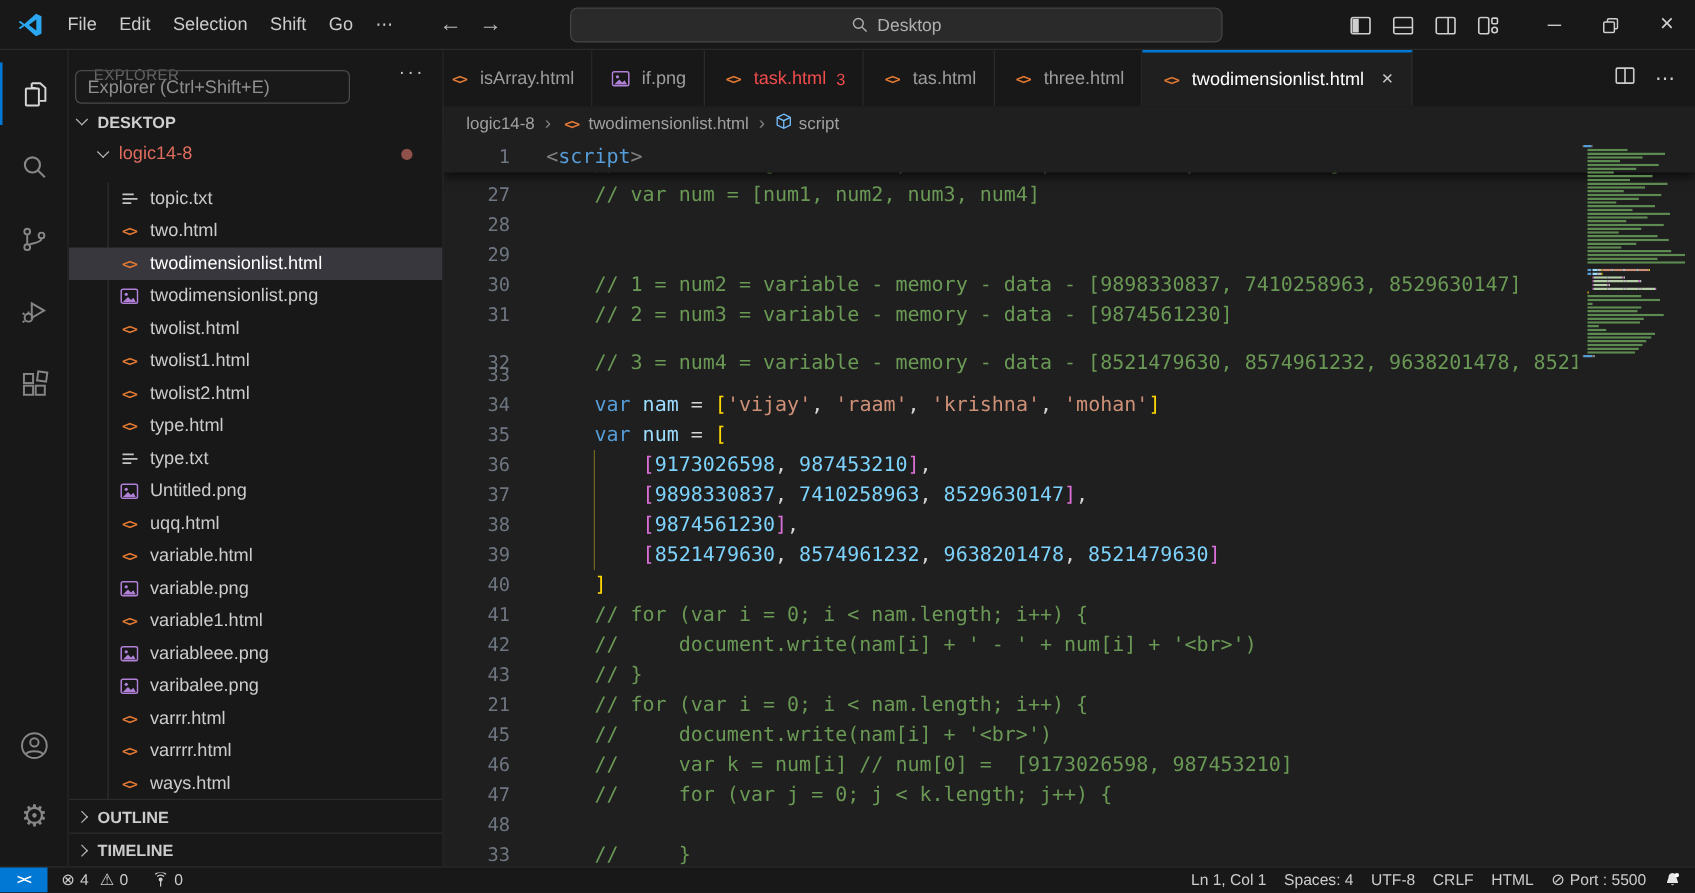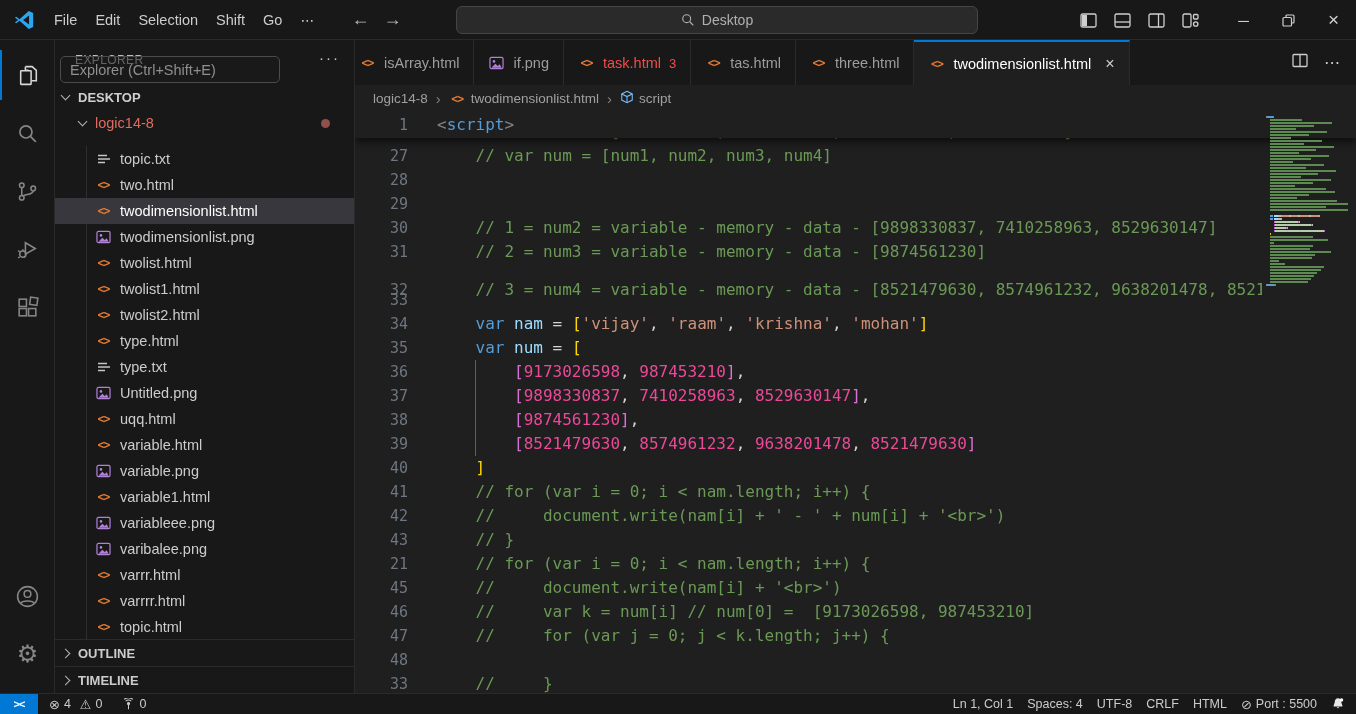--- a/index.html
+++ b/index.html
@@ -77,21 +77,21 @@
     font-size:13.5px; color:#a0a0a0; gap:6px; }
   .bc-sep { color:#808080; font-size:15px; margin:0 2px; }
   .bc-item { display:flex; align-items:center; gap:5px; }
 
   .code-area { position:relative; flex:1; background:#1f1f1f; overflow:hidden;
     font-family:"DejaVu Sans Mono","Liberation Mono",monospace; font-size:16px; }
   .code-line { position:absolute; left:0; right:0; height:24px; line-height:24px; white-space:pre; }
   .ln { position:absolute; left:0; width:53px; text-align:right; color:#6e7681; font-size:15px; }
   .lc { position:absolute; left:82px; right:94px; overflow:hidden; white-space:pre; }
   .tk-c{color:#6a9955} .tk-k{color:#569cd6} .tk-v{color:#9cdcfe} .tk-d{color:#d4d4d4}
-  .tk-b1{color:#ffd700} .tk-b2{color:#da70d6} .tk-s{color:#ce9178} .tk-n{color:#ec4899} .tk-t{color:#808080}
+  .tk-b1{color:#ffd700} .tk-b2{color:#da70d6} .tk-s{color:#ce9178} .tk-n{color:#7dd3fc} .tk-t{color:#808080}
   .bracket-guide { position:absolute; left:120px; top:248px; width:1px; height:96px; background:#6e6420; }
   .sticky { position:absolute; top:0; left:0; right:0; height:26px; line-height:26px; background:#1f1f1f;
     box-shadow:0 4px 7px rgba(0,0,0,.55); white-space:pre; z-index:3; }
   .minimap { position:absolute; top:4px; right:8px; width:82px; z-index:4; }
   .mm-row { height:2px; margin-bottom:1px; white-space:nowrap; overflow:hidden; }
   .mm-row i { display:inline-block; height:2px; vertical-align:top; }
   .mm-c{background:#5d8a50} .mm-k{background:#569cd6} .mm-v{background:#9cdcfe} .mm-d{background:#bdbdbd}
   .mm-b1{background:#d4b91c} .mm-b2{background:#c95fc6} .mm-s{background:#ce9178} .mm-n{background:#b5cea8}
   .mm-t{background:#808080} .mm-sp{background:transparent}
 
@@ -346,21 +346,21 @@
         <div class="row file">
           <span class="fi fi-html">&lt;&gt;</span>
           <span>varrr.html</span>
         </div>
         <div class="row file">
           <span class="fi fi-html">&lt;&gt;</span>
           <span>varrrr.html</span>
         </div>
         <div class="row file">
           <span class="fi fi-html">&lt;&gt;</span>
-          <span>topic.html</span>
+          <span>ways.html</span>
         </div>
       </div>
     <div class="sb-bottom">
       <div class="row panelhead">
         <span class="chev right"></span>
         <span>OUTLINE</span>
       </div>
       <div class="row panelhead">
         <span class="chev right"></span>
         <span>TIMELINE</span>

